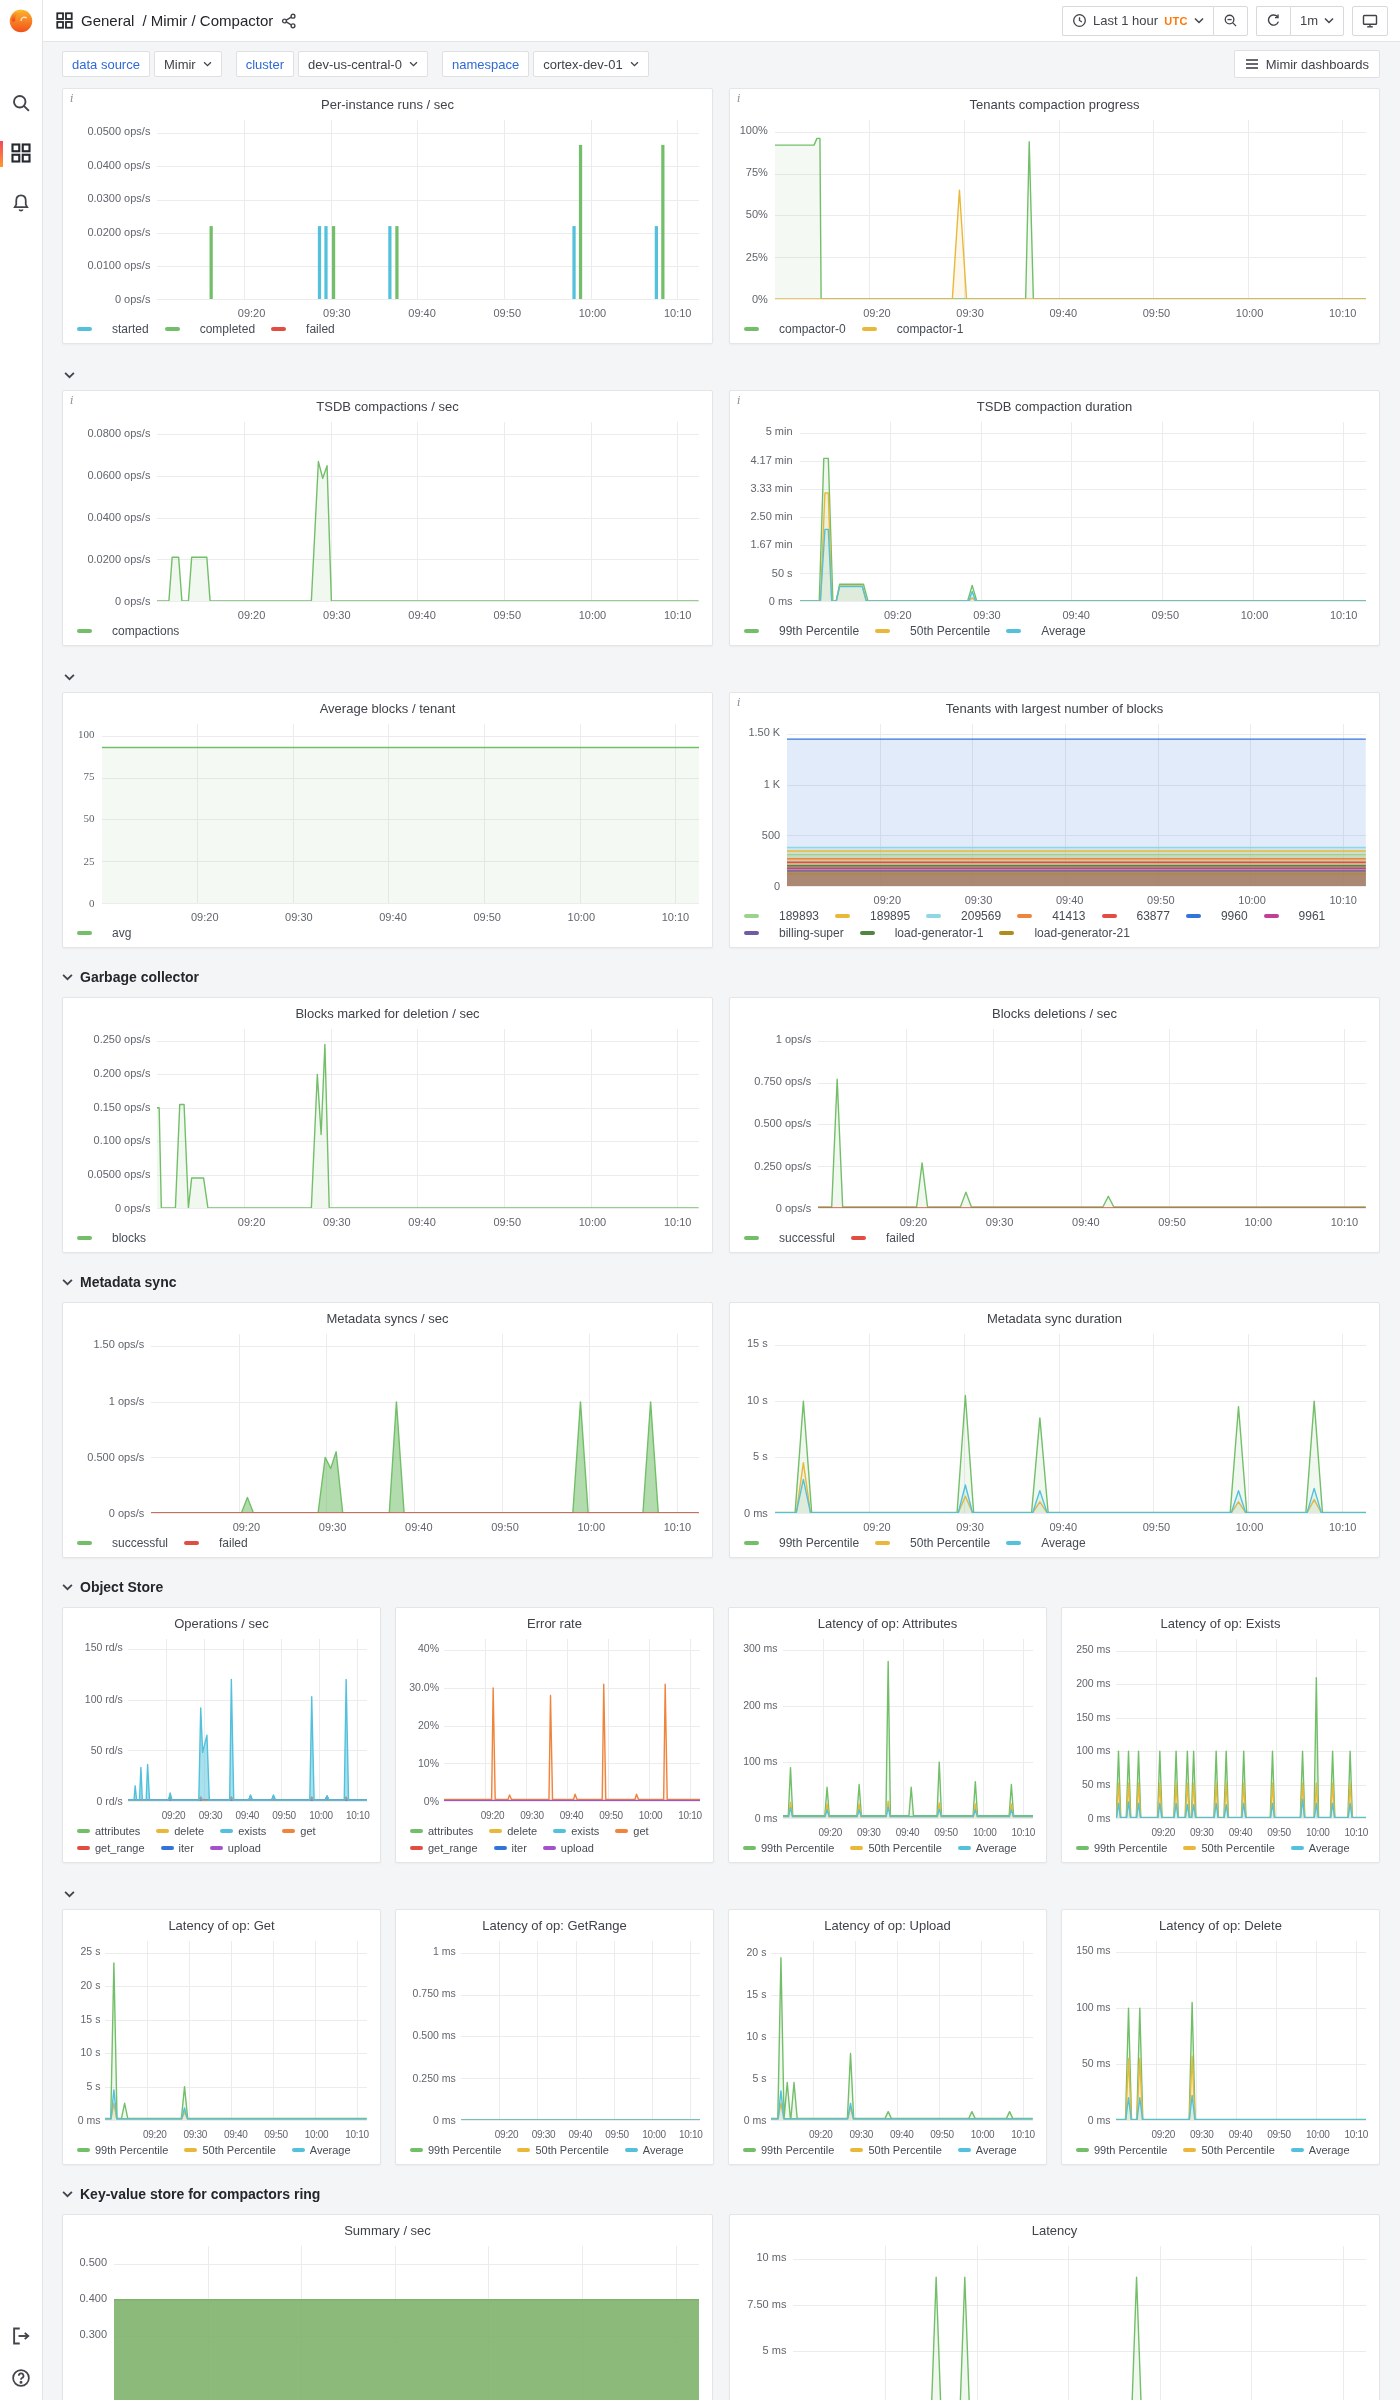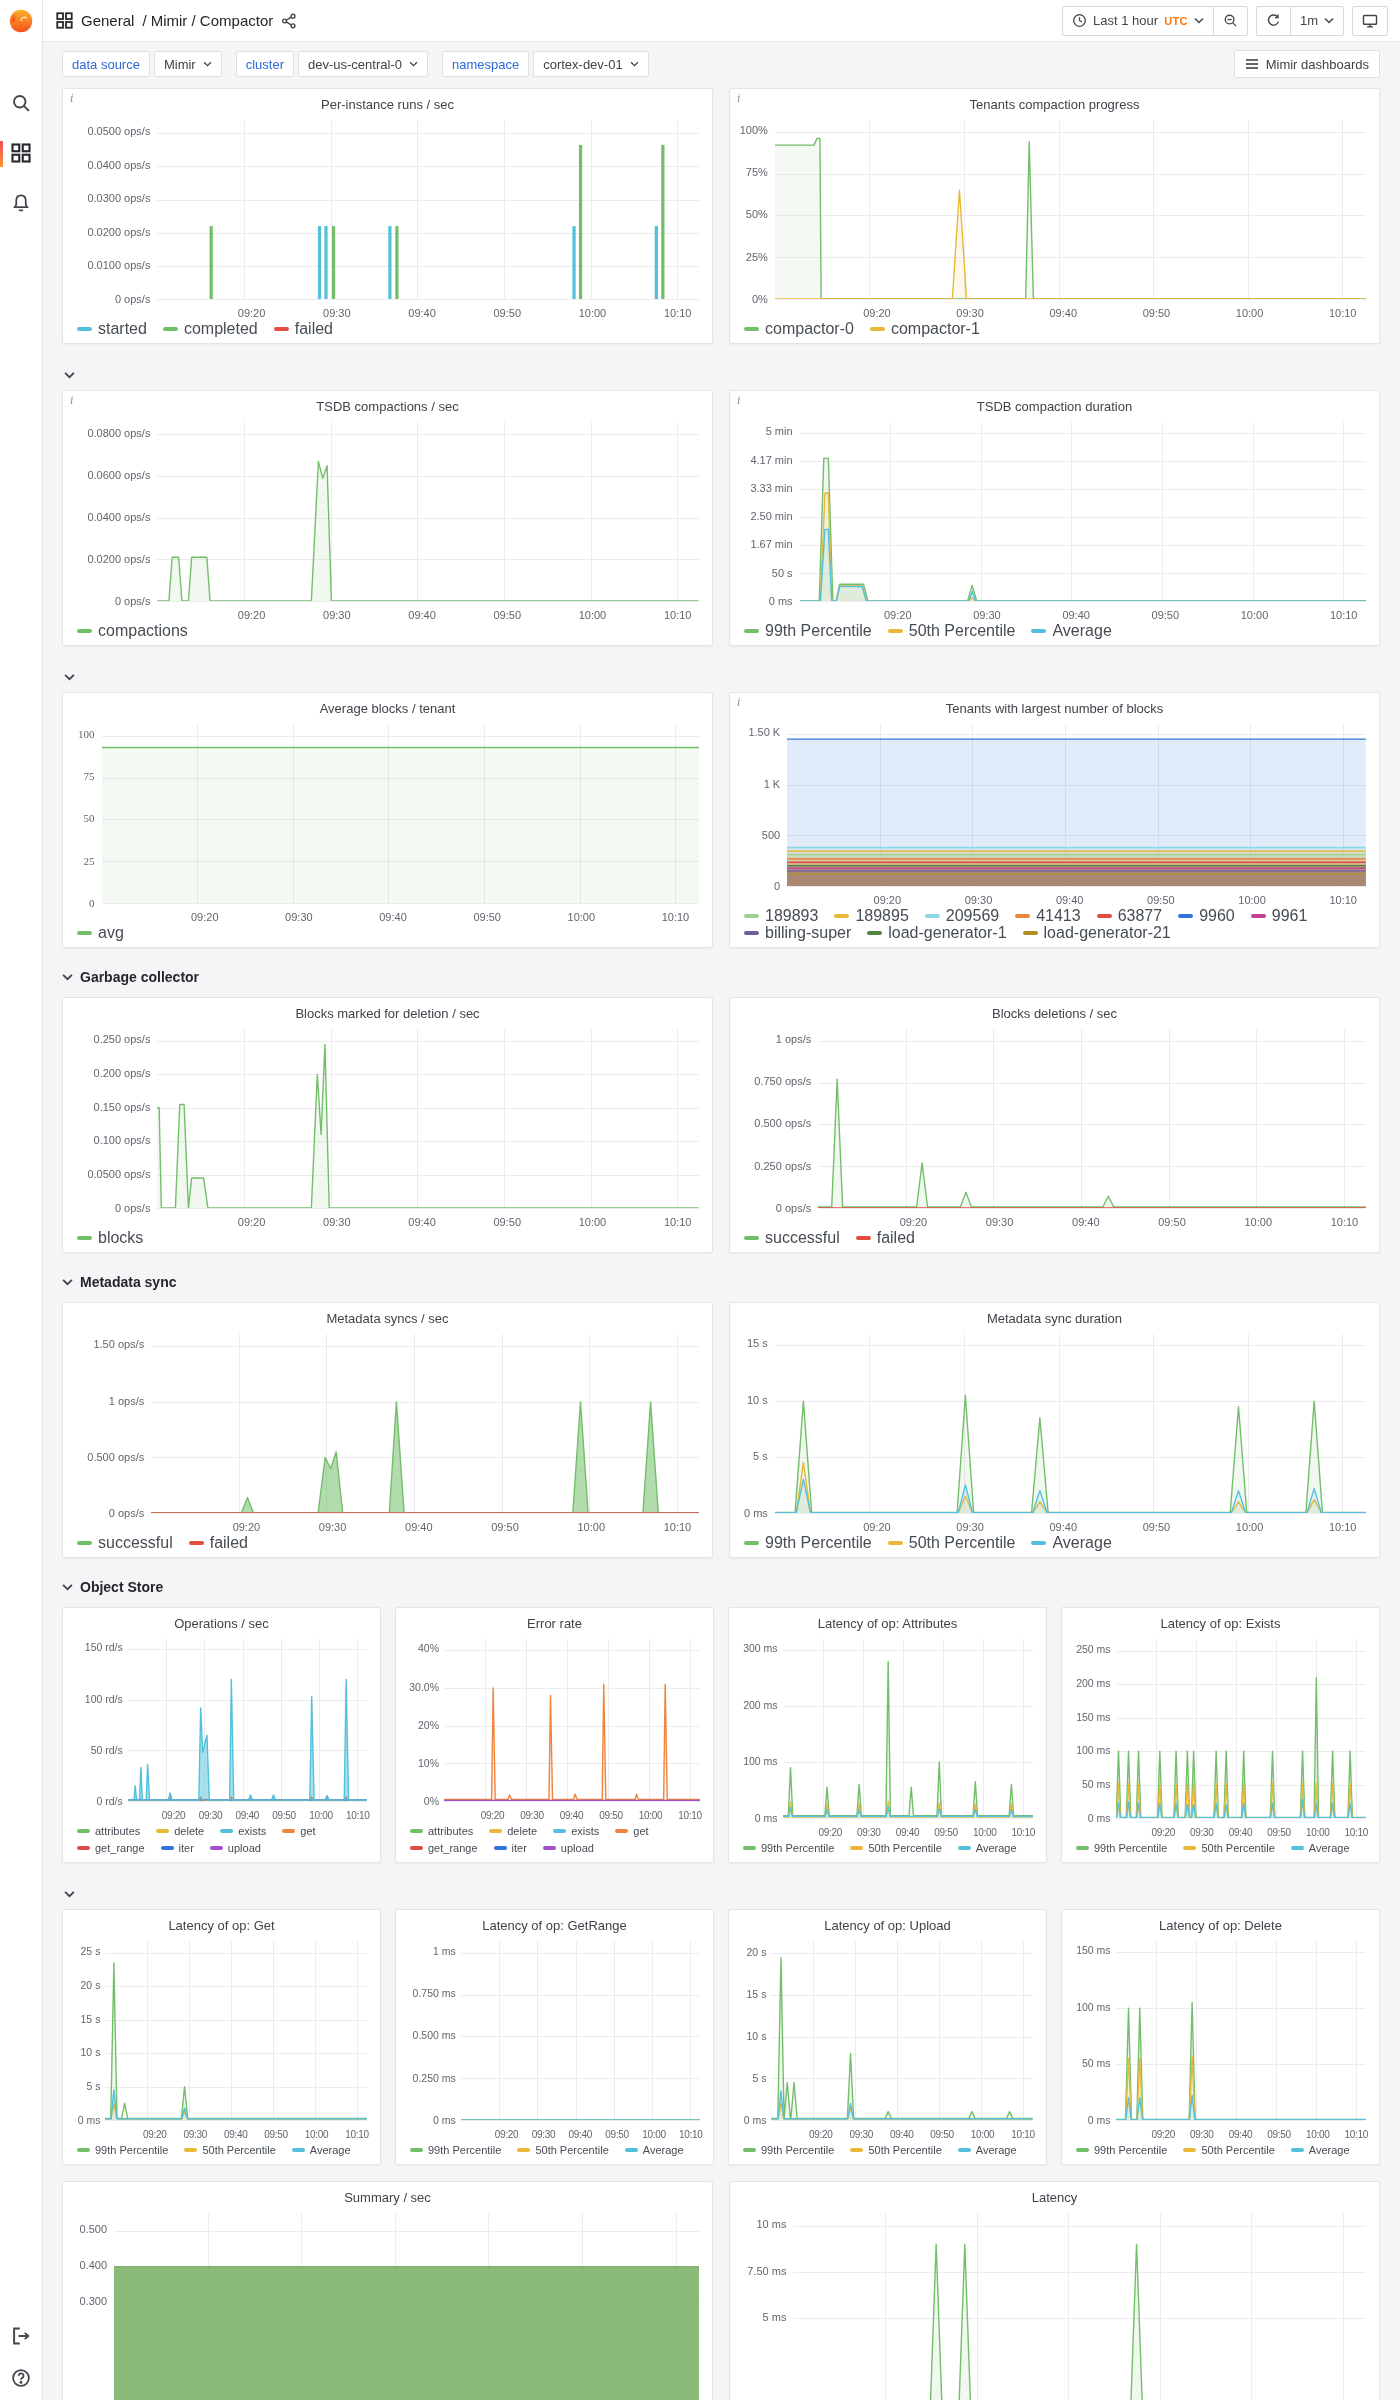--- a/index.html
+++ b/index.html
@@ -44,21 +44,21 @@
   .cols4 .ylab{font-size:10.5px;right:5px}
   .plotwrap{flex:1;position:relative;min-width:0}
   .plot{position:absolute;left:0;right:3px;top:2px;bottom:20px}
   .gl{position:absolute;left:0;right:0;height:1px;background:#ececee}
   .gv{position:absolute;top:0;bottom:0;width:1px;background:#ececee}
   .plot svg.series{position:absolute;left:0;top:0;width:100%;height:100%}
   .xaxis{position:absolute;left:9px;right:3px;bottom:0;height:18px}
   .xlab{position:absolute;bottom:0;transform:translateX(-50%);font-size:11px;color:#61656d;white-space:nowrap}
   .cols4 .xlab{font-size:10px;letter-spacing:-.3px}
   .legend{display:flex;flex-wrap:wrap;column-gap:16px;row-gap:1px;padding:2px 2px 0 4px;line-height:16px;max-height:34px;overflow:hidden}
-  .litem{display:flex;align-items:center;gap:6px;font-size:16px;color:#464c54;cursor:pointer}
+  .litem{display:flex;align-items:center;gap:20px;font-size:12px;color:#464c54;cursor:pointer}
   .cols4 .litem{font-size:11px;gap:5px}
   .swatch{width:15px;height:4px;border-radius:2px;flex:none}
   .cols4 .swatch{width:13px}
   .icon{display:inline-flex;align-items:center;justify-content:center}
 </style>
 </head>
 <body>
 
 <nav class="sidebar">
   <svg class="logo" viewBox="0 0 32 32">
@@ -1320,20 +1320,28 @@
               <span class="swatch" style="background: rgb(234, 184, 57);"></span>
               <span>50th Percentile</span>
             </span>
             <span class="litem">
               <span class="swatch" style="background: rgb(83, 193, 220);"></span>
               <span>Average</span>
             </span>
           </div>
         </div>
       </div>
+      <div class="sec-header">
+        <span class="icon">
+          <svg width="11" height="8" viewBox="0 0 10 7" fill="none" stroke="#41444b" stroke-width="1.6">
+            <polyline points="1,1.5 5,5.5 9,1.5"></polyline>
+          </svg>
+        </span>
+        <span>Key-value store for compactors ring</span>
+      </div>
       <div class="prow cols2">
         <div class="panel">
           <div class="ptitle">Summary / sec</div>
           <div class="pbody">
             <div class="yaxis" style="width: 41px;">
               <span class="ylab" style="top: 9.09091%;">0.500</span>
               <span class="ylab" style="top: 27.2727%;">0.400</span>
               <span class="ylab" style="top: 45.4545%;">0.300</span>
             </div>
             <div class="plotwrap">

